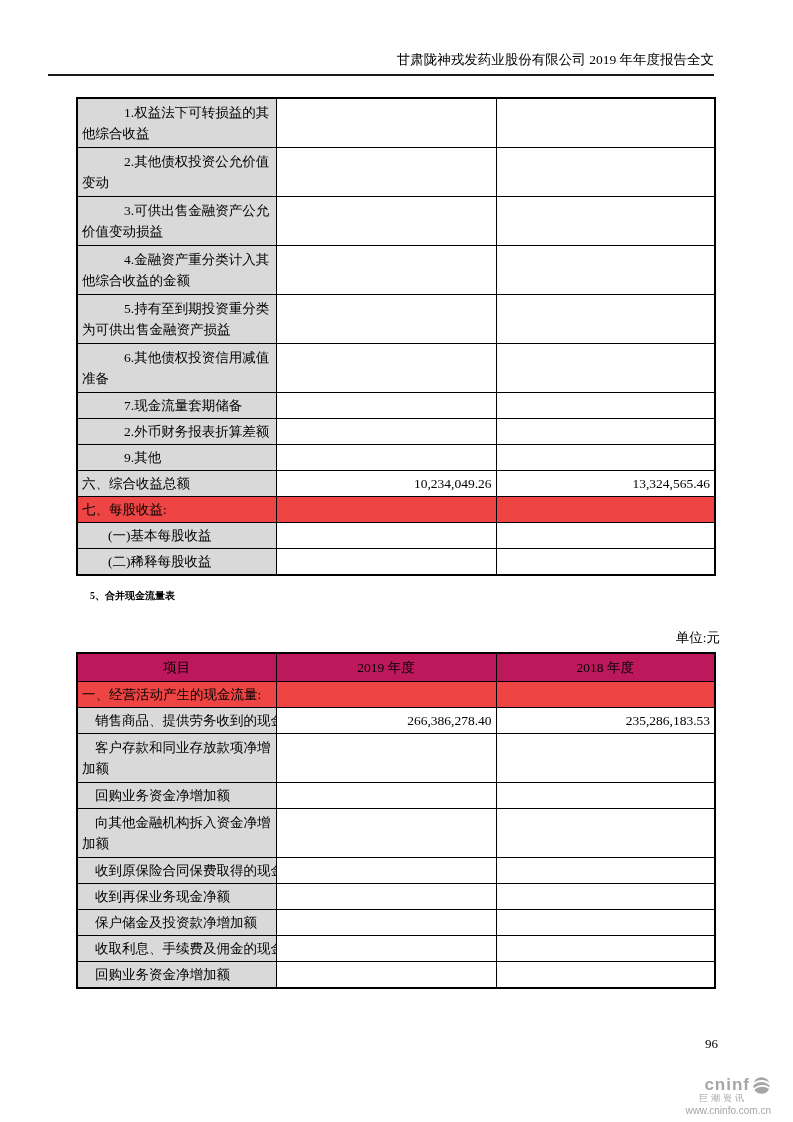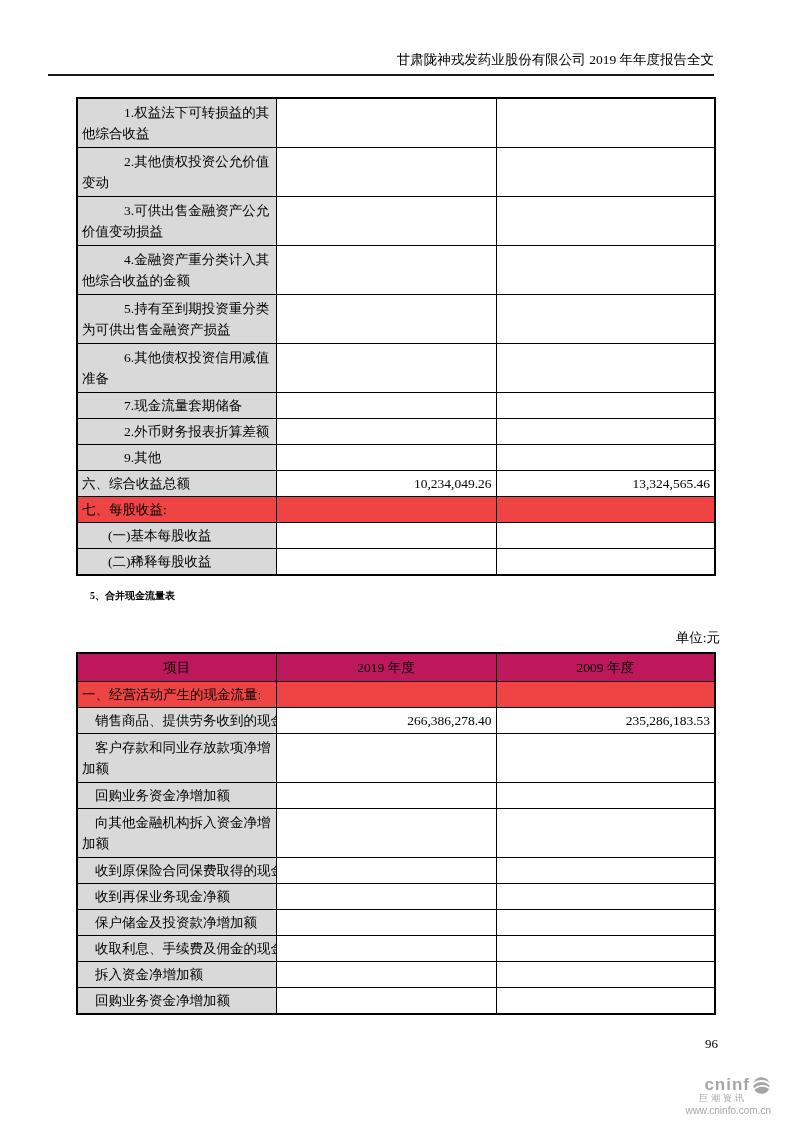--- a/index.html
+++ b/index.html
@@ -167,21 +167,21 @@
 <table class="fin-table table2">
   <colgroup>
     <col style="width:199px">
       <col style="width:220px">
       <col style="width:219px">
   </colgroup>
   <thead>
     <tr>
       <th>项目</th>
       <th>2019 年度</th>
-      <th>2009 年度</th>
+      <th>2018 年度</th>
     </tr>
   </thead>
   <tbody>
       <tr class="shaded">
         <td class="label">一、经营活动产生的现金流量:</td>
         <td class="num"></td>
         <td class="num"></td>
       </tr>
       <tr>
         <td class="label indent-item">销售商品、提供劳务收到的现金</td>
@@ -213,25 +213,20 @@
         <td class="num"></td>
         <td class="num"></td>
       </tr>
       <tr>
         <td class="label indent-item">保户储金及投资款净增加额</td>
         <td class="num"></td>
         <td class="num"></td>
       </tr>
       <tr>
         <td class="label indent-item">收取利息、手续费及佣金的现金</td>
-        <td class="num"></td>
-        <td class="num"></td>
-      </tr>
-      <tr>
-        <td class="label indent-item">拆入资金净增加额</td>
         <td class="num"></td>
         <td class="num"></td>
       </tr>
       <tr>
         <td class="label indent-item">回购业务资金净增加额</td>
         <td class="num"></td>
         <td class="num"></td>
       </tr>
     </tbody>
 </table>

